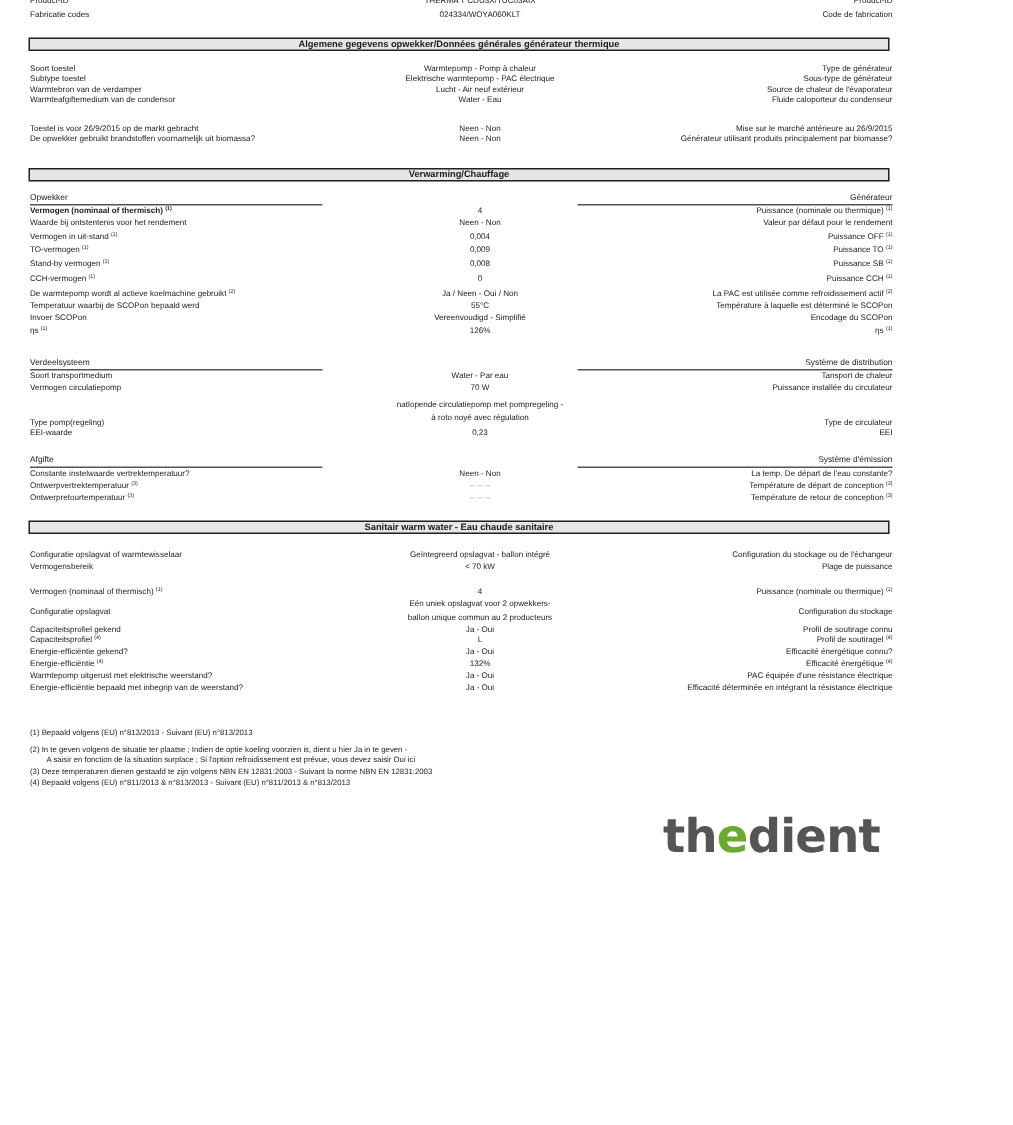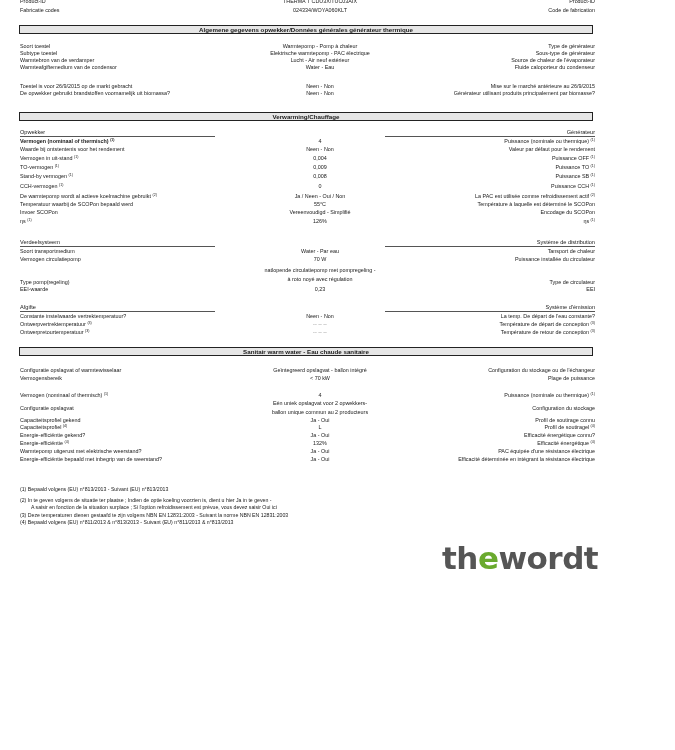--- a/index.html
+++ b/index.html
@@ -235,15 +235,15 @@
   </div>
 
   <div class="notes">
     <div>(1)  Bepaald volgens (EU) n°813/2013 - Suivant (EU) n°813/2013</div>
     <div class="gap">(2) In te geven volgens de situatie ter plaatse ; Indien de optie koeling voorzien is, dient u hier Ja in te geven -</div>
     <div class="indent">A saisir en fonction de la situation surplace ; Si l'option refroidissement est prévue, vous devez saisir Oui ici</div>
     <div>(3) Deze temperaturen dienen gestaafd te zijn volgens NBN EN 12831:2003 - Suivant la norme NBN EN 12831:2003</div>
     <div>(4) Bepaald volgens (EU) n°811/2013 &amp; n°813/2013 - Suivant (EU) n°811/2013 &amp; n°813/2013</div>
   </div>
 
-  <div class="logo"><span>th</span><span class="accent">e</span><span>wordt</span></div>
+  <div class="logo"><span>th</span><span class="accent">e</span><span>dient</span></div>
 
 </div>
 
 </body></html>

